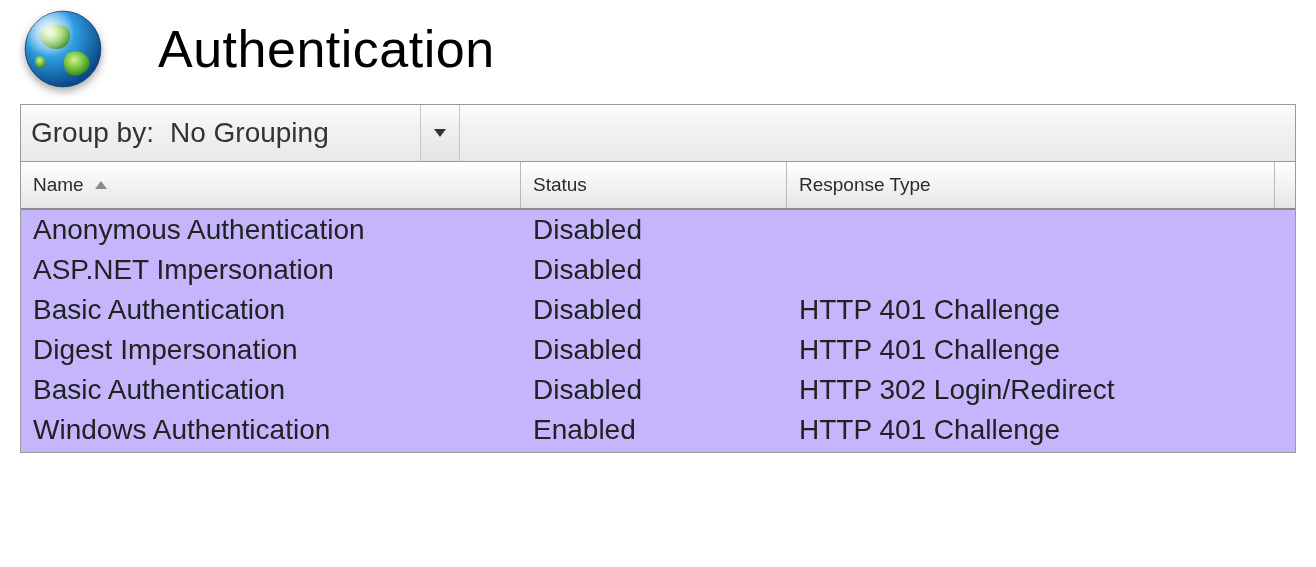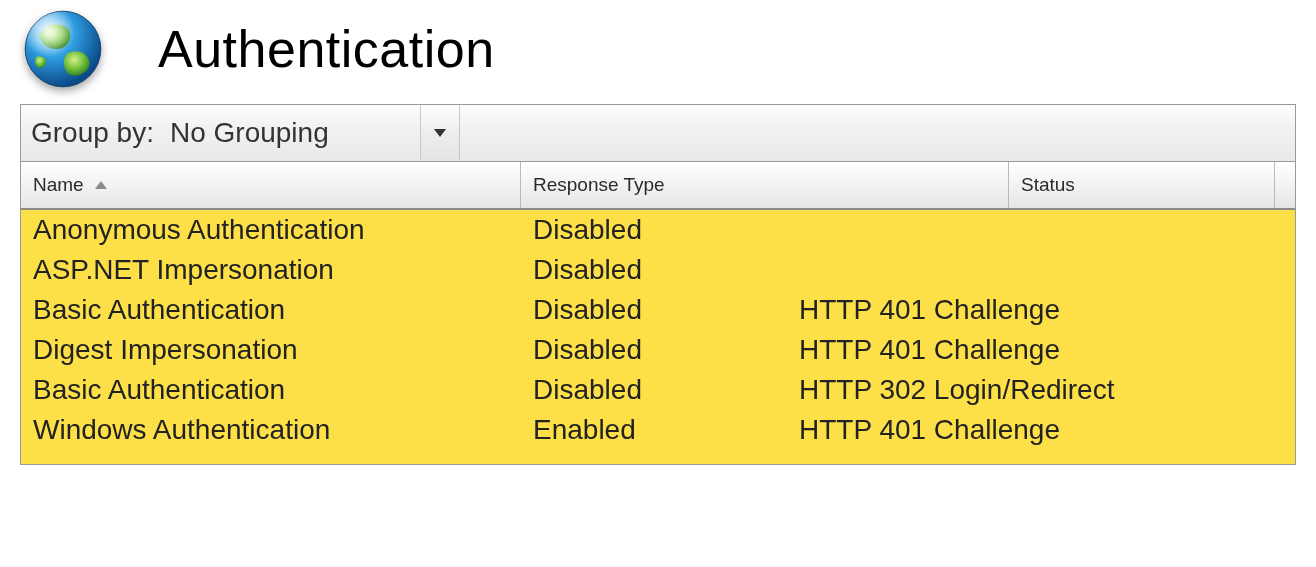--- a/index.html
+++ b/index.html
@@ -112,22 +112,22 @@
   .sort-arrow {
     margin-left: 10px;
     display: inline-flex;
   }
 
   
   .rows-outer {
     margin: 0 20px 20px 20px;
     border: 1px solid #9a9a9a;
     border-top: none;
-    padding-bottom: 14px;
-    background: #fde047;
+    padding-bottom: 2px;
+    background: #c4b5fd;
   }
   .row {
     display: flex;
     align-items: center;
     font-size: 28px;
     line-height: 1.0;
     padding: 6px 0;
     color: #222;
     cursor: default;
   }
@@ -184,26 +184,26 @@
 <div class="cols-outer">
   <div class="cols">
     <div class="colcell c-name">
       <span>Name</span>
       <span class="sort-arrow">
         <svg width="14" height="10" viewBox="0 0 14 10">
           <polygon points="7,1 13,9 1,9" fill="#8a8a88"></polygon>
         </svg>
       </span>
     </div>
+    <div class="colcell c-status">
+      <span>Status</span>
+    </div>
     <div class="colcell c-resp">
       <span>Response Type</span>
     </div>
-    <div class="colcell c-status">
-      <span>Status</span>
-    </div>
     <div class="colcell c-stub"></div>
   </div>
 </div>
 
 <div class="rows-outer">
   <div class="row">
     <span class="cell cell-name">Anonymous Authentication</span>
     <span class="cell cell-status">Disabled</span>
     <span class="cell cell-resp"></span>
   </div>

